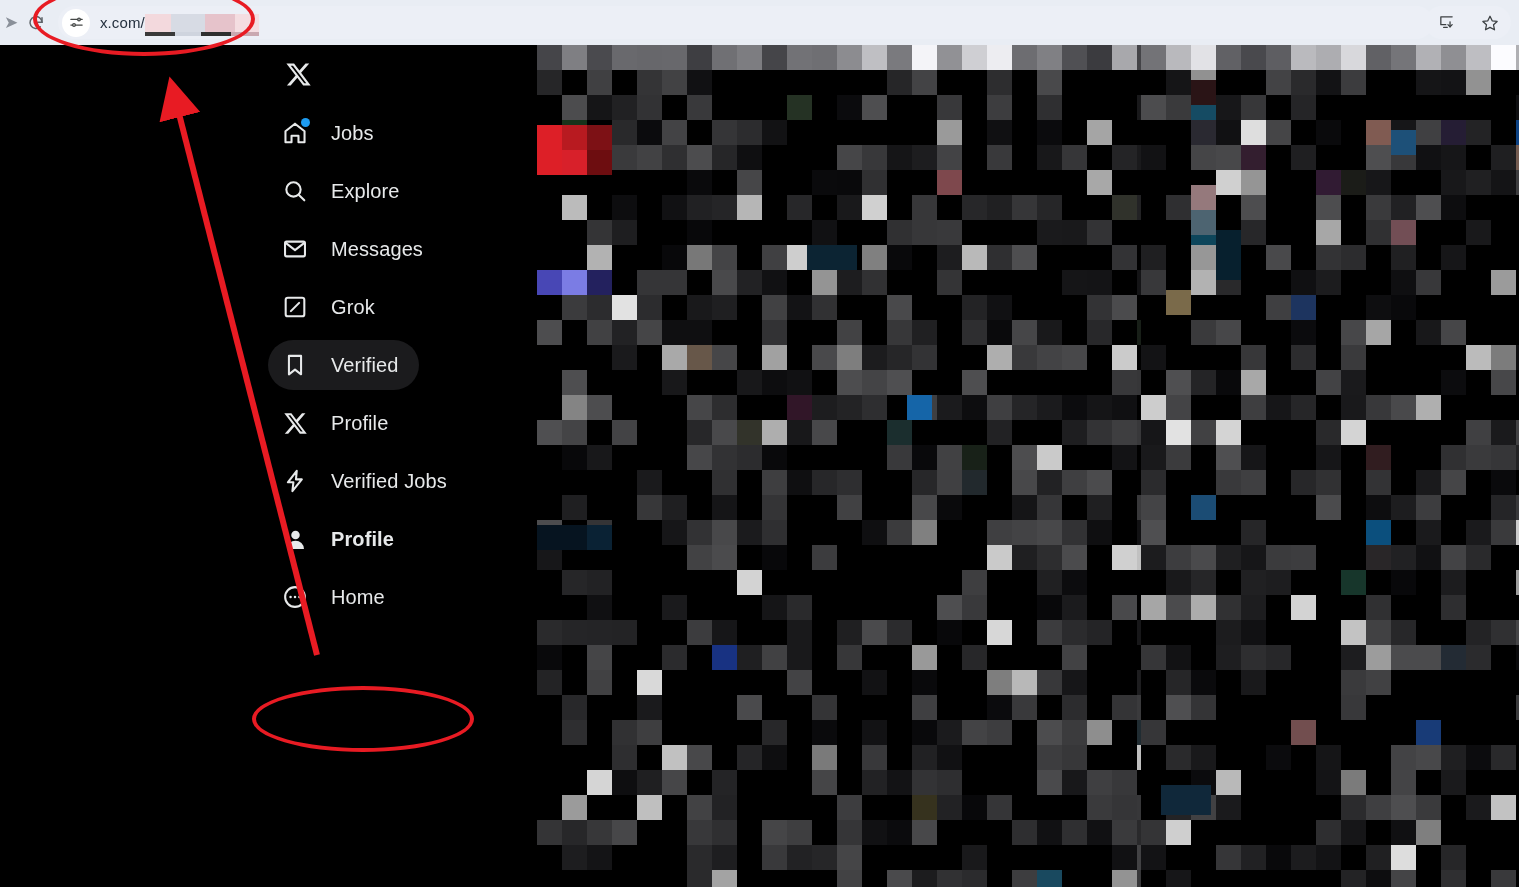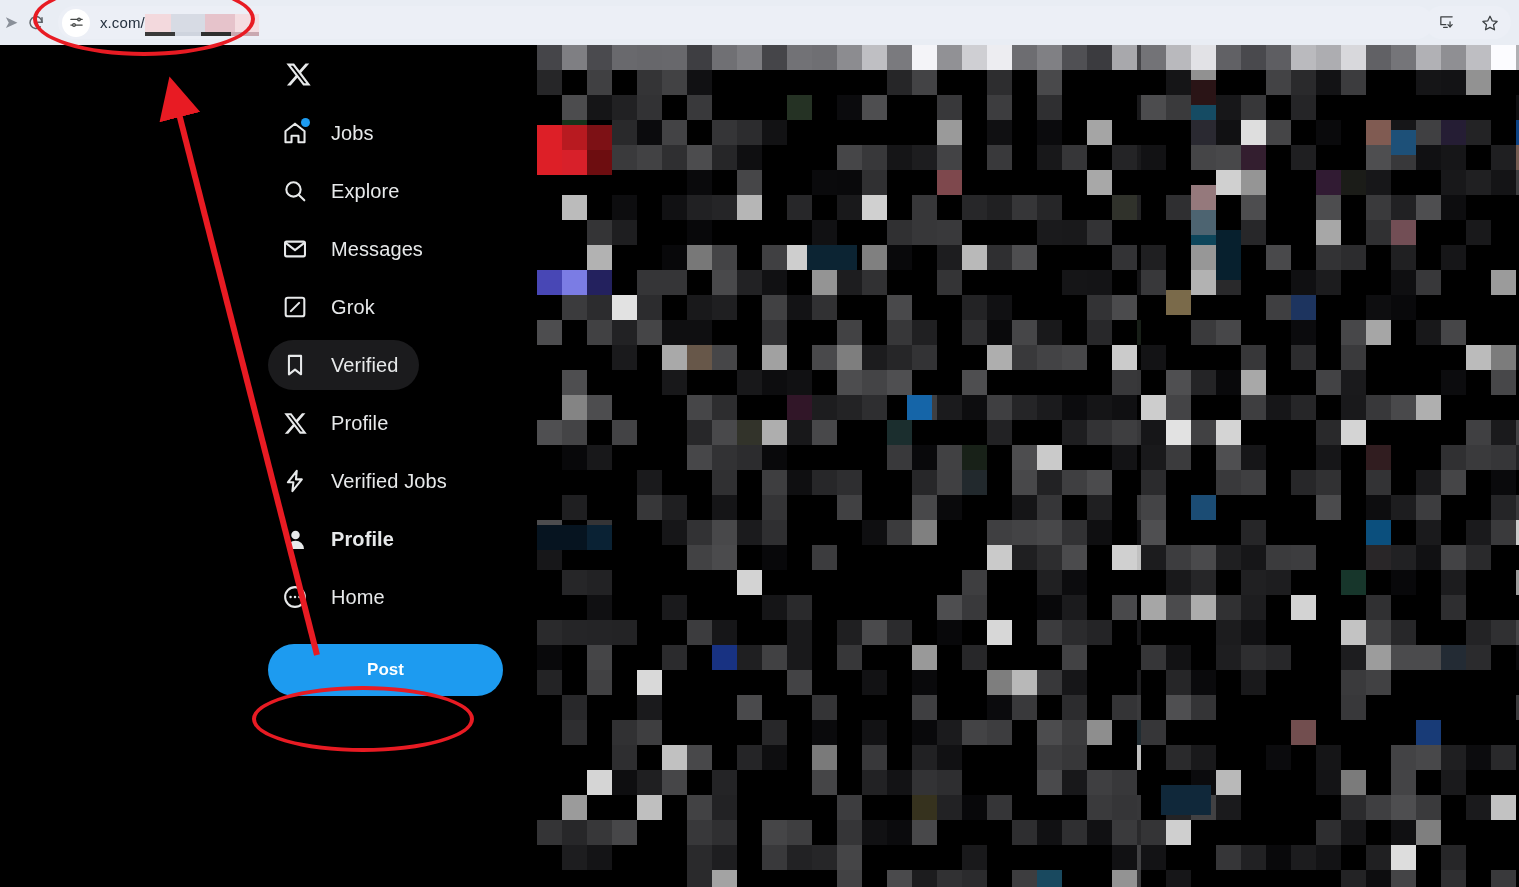--- a/index.html
+++ b/index.html
@@ -367,21 +367,20 @@
                   <circle cx="12" cy="12" r="9.1"></circle>
                   <circle cx="7.9" cy="12" r="1.15" fill="#e7e9ea" stroke="none"></circle>
                   <circle cx="12" cy="12" r="1.15" fill="#e7e9ea" stroke="none"></circle>
                   <circle cx="16.1" cy="12" r="1.15" fill="#e7e9ea" stroke="none"></circle>
                 </svg>
               </span>
               <span class="nav-label">Home</span>
             </div>
           </div>
 
-        <button class="post-button">Post</button>
       </div>
     </nav>
 
     <section class="center-col">
       <div class="mosaic" id="mosaic-center">
           <i style="left: 0px; top: 0px; width: 25px; height: 25px; background: rgb(69, 69, 73);"></i>
           <i style="left: 25px; top: 0px; width: 25px; height: 25px; background: rgb(127, 127, 131);"></i>
           <i style="left: 50px; top: 0px; width: 25px; height: 25px; background: rgb(74, 74, 78);"></i>
           <i style="left: 75px; top: 0px; width: 25px; height: 25px; background: rgb(105, 105, 109);"></i>
           <i style="left: 100px; top: 0px; width: 25px; height: 25px; background: rgb(103, 103, 107);"></i>

